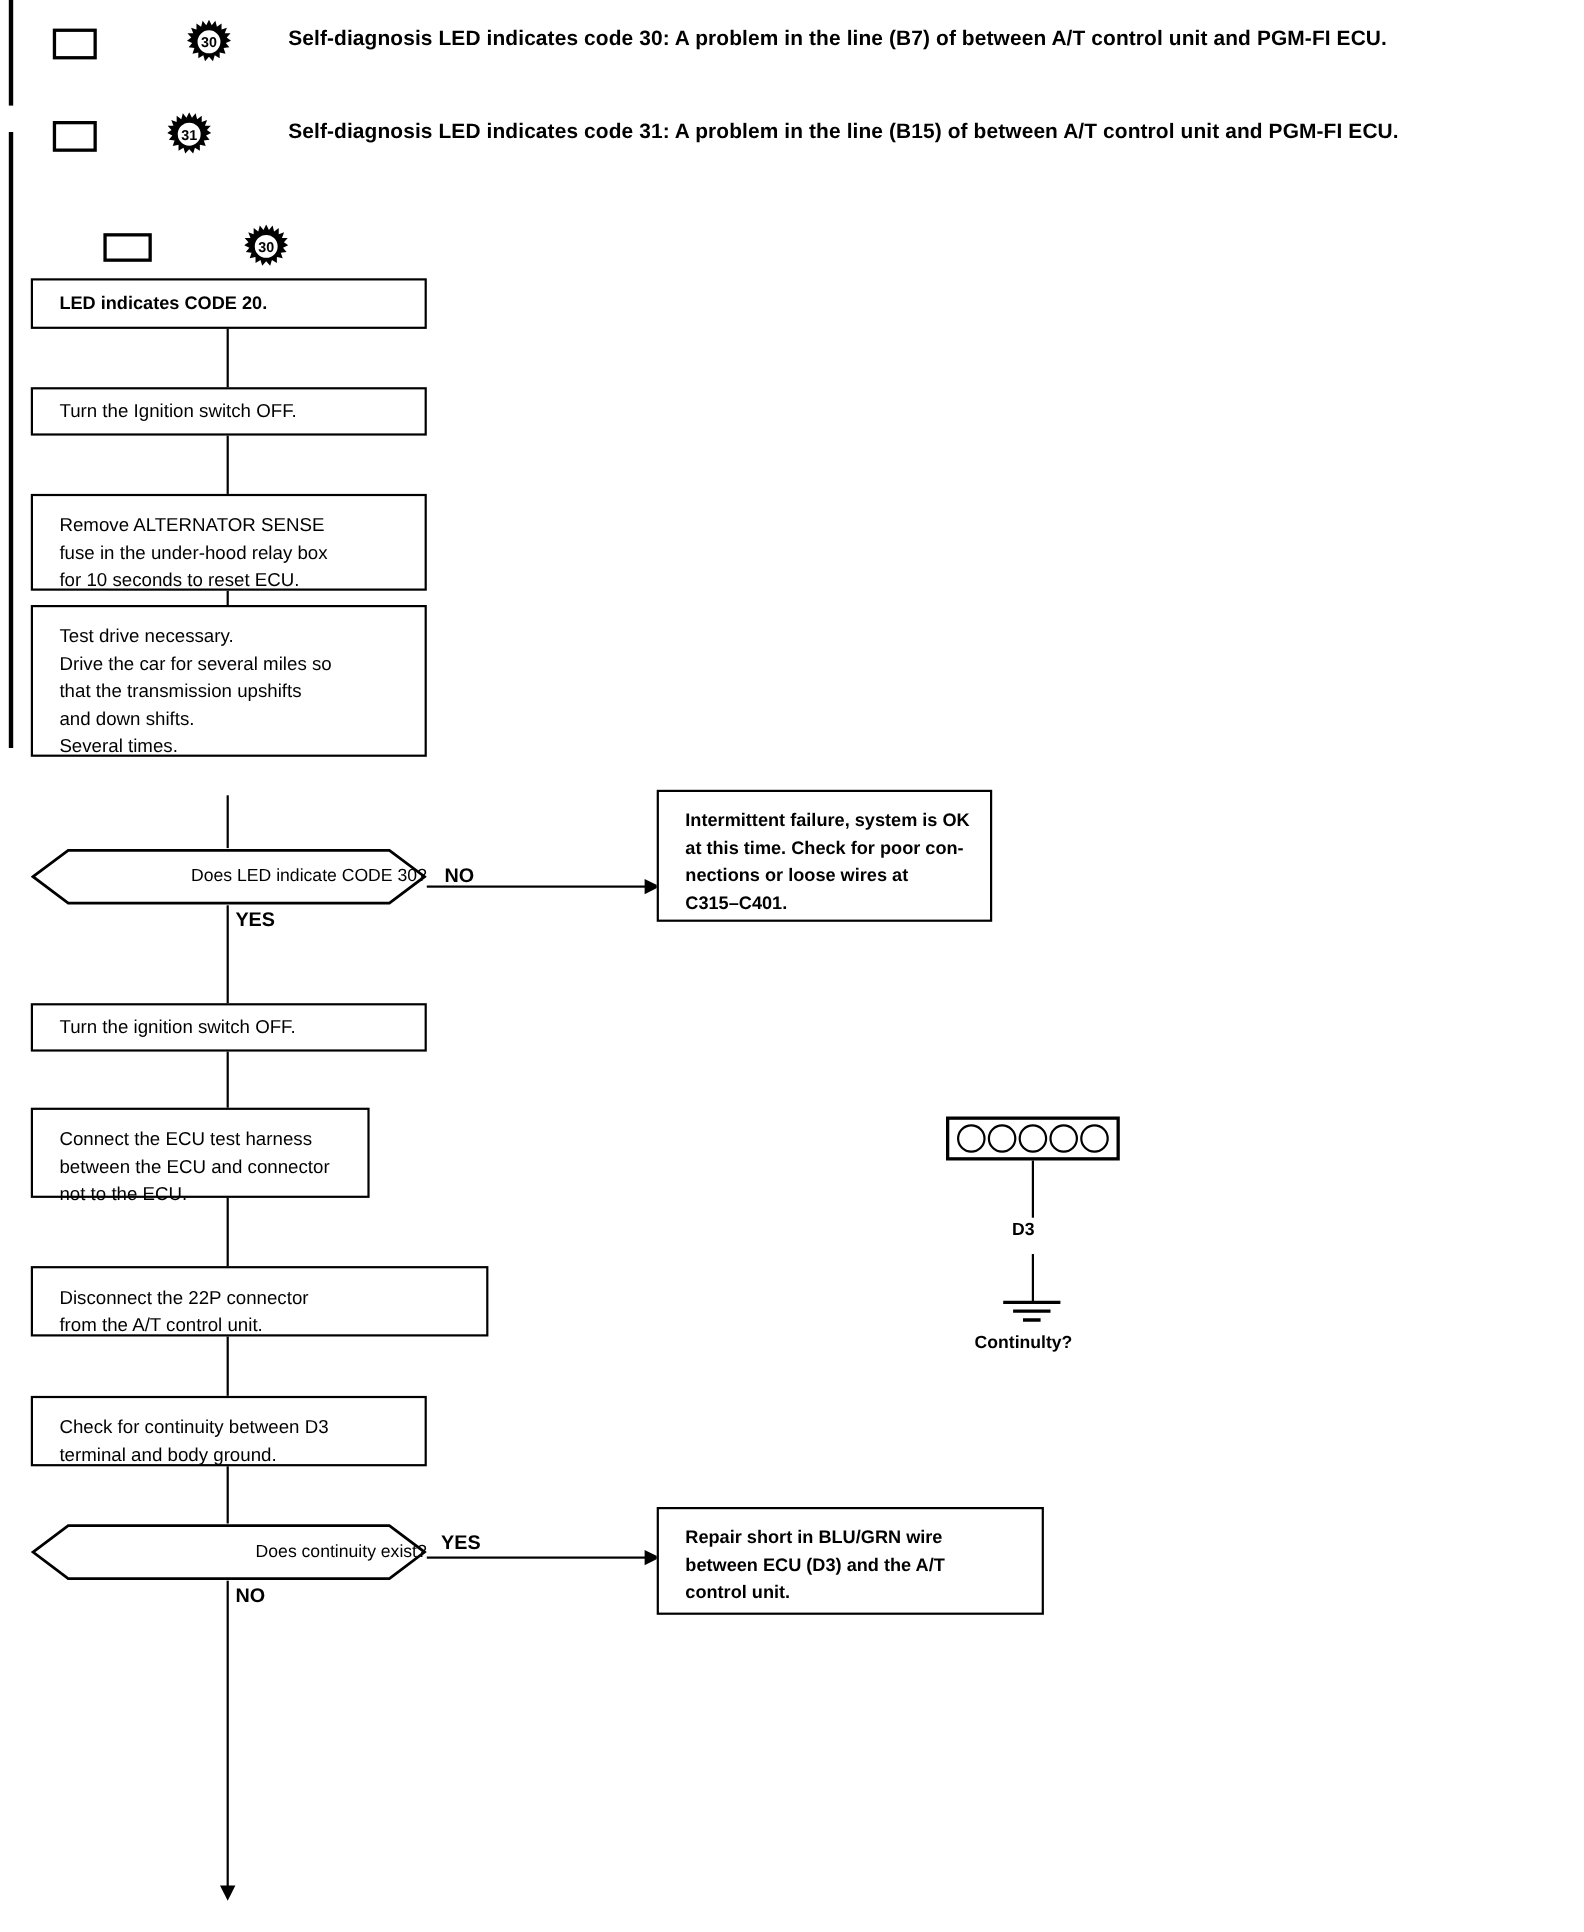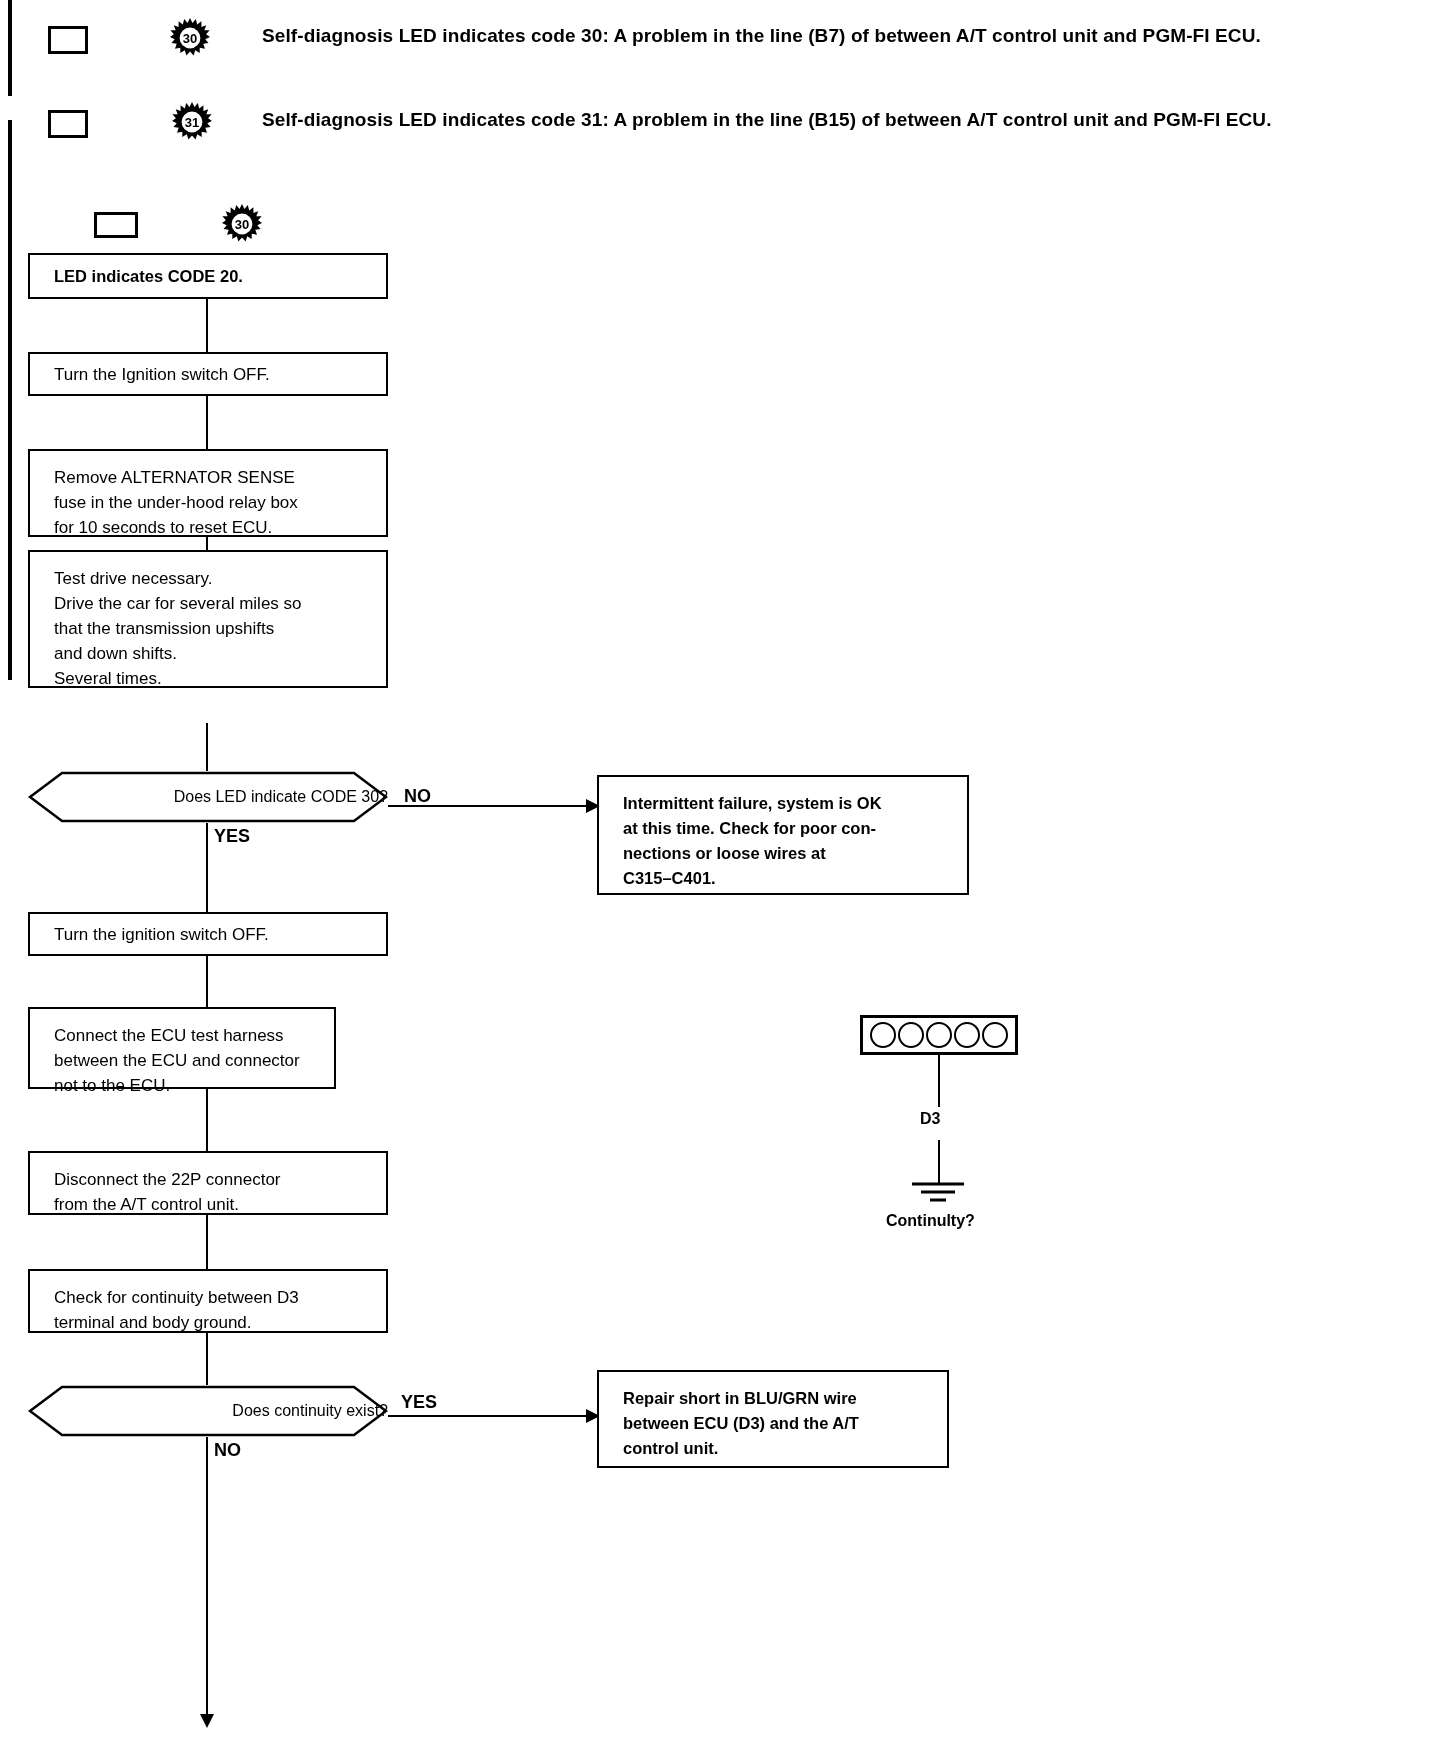--- a/index.html
+++ b/index.html
@@ -95,21 +95,21 @@
         <text x="20" y="25" text-anchor="middle" font-family="Liberation Sans, sans-serif" font-size="13" font-weight="bold" fill="#000">30</text>
       </svg>
     </div>
 
     <div class="legend-text" style="left:262px;top:22px;">Self-diagnosis LED indicates code 30: A problem in the line (B7) of between A/T control unit and PGM-FI ECU.</div>
   </div>
 
   <div class="legend-row">
     <div class="legend-box" style="left:48px;top:110px;"></div>
 
-    <div class="legend-burst" style="left:172px;top:102px;text-decoration:underline;">
+    <div class="legend-burst" style="left:152px;top:102px;text-decoration:underline;">
       <svg viewBox="0 0 40 40">
         <path fill="#000" d="M20 0 L22.5 5 L25.8 0.9 L27.2 6.4 L31.4 3.3 L31.4 8.9 L36.3 7.2 L34.3 12.3 L39.6 12.3 L36.1 16.2 L40 19 L35.3 21.2 L38.5 25 L33.3 25.7 L35 30.8 L29.7 29.7 L29.7 35 L25.2 32.3 L23.6 37.6 L20 33.6 L16.4 37.6 L14.8 32.3 L10.3 35 L10.3 29.7 L5 30.8 L6.7 25.7 L1.5 25 L4.7 21.2 L0 19 L3.9 16.2 L0.4 12.3 L5.7 12.3 L3.7 7.2 L8.6 8.9 L8.6 3.3 L12.8 6.4 L14.2 0.9 L17.5 5 Z"></path>
         <circle cx="20" cy="20" r="11.5" fill="#fff" stroke="#000" stroke-width="2.2"></circle>
         <text x="20" y="25" text-anchor="middle" font-family="Liberation Sans, sans-serif" font-size="13" font-weight="bold" fill="#000">31</text>
       </svg>
     </div>
 
     <div class="legend-text" style="left:262px;top:106px;">Self-diagnosis LED indicates code 31: A problem in the line (B15) of between A/T control unit and PGM-FI ECU.</div>
   </div>
 
@@ -156,40 +156,40 @@
     <div class="dtxt">Does LED indicate CODE 30?</div>
   </div>
 
   <div class="branch-label" style="left:404px;top:786px;">NO</div>
   <div class="conn hline" style="left:388px;top:805px;width:200px;"></div>
   <div class="arrowhead-r" style="left:586px;top:799px;"></div>
 
   <div class="branch-label" style="left:214px;top:826px;">YES</div>
   <div class="conn vline" style="left:206px;top:823px;height:90px;"></div>
 
-  <div class="fc-box bold top" style="left:597px;top:775px;width:372px;height:120px;">
+  <div class="fc-box bold top" style="left:597px;top:718px;width:305px;height:120px;">
     <div class="txt">Intermittent failure, system is OK
 at this time. Check for poor con-
 nections  or  loose  wires  at
 C315–C401.</div>
   </div>
 
   <div class="fc-box" style="left:28px;top:912px;width:360px;height:44px;">
     <div class="txt">Turn the ignition switch OFF.</div>
   </div>
   <div class="conn vline" style="left:206px;top:956px;height:52px;"></div>
 
   <div class="fc-box top" style="left:28px;top:1007px;width:308px;height:82px;">
     <div class="txt">Connect  the  ECU  test  harness
 between the ECU and connector
 not to the ECU.</div>
   </div>
   <div class="conn vline" style="left:206px;top:1089px;height:62px;"></div>
 
-  <div class="fc-box top" style="left:28px;top:1151px;width:360px;height:64px;">
+  <div class="fc-box top" style="left:28px;top:1151px;width:416px;height:64px;">
     <div class="txt">Disconnect  the  22P  connector
 from the A/T control unit.</div>
   </div>
   <div class="conn vline" style="left:206px;top:1215px;height:54px;"></div>
 
   <div class="fc-box top" style="left:28px;top:1269px;width:360px;height:64px;padding-left:22px;">
     <div class="txt">Check for continuity between D3
 terminal and body ground.</div>
   </div>
   <div class="conn vline" style="left:206px;top:1333px;height:52px;"></div>

